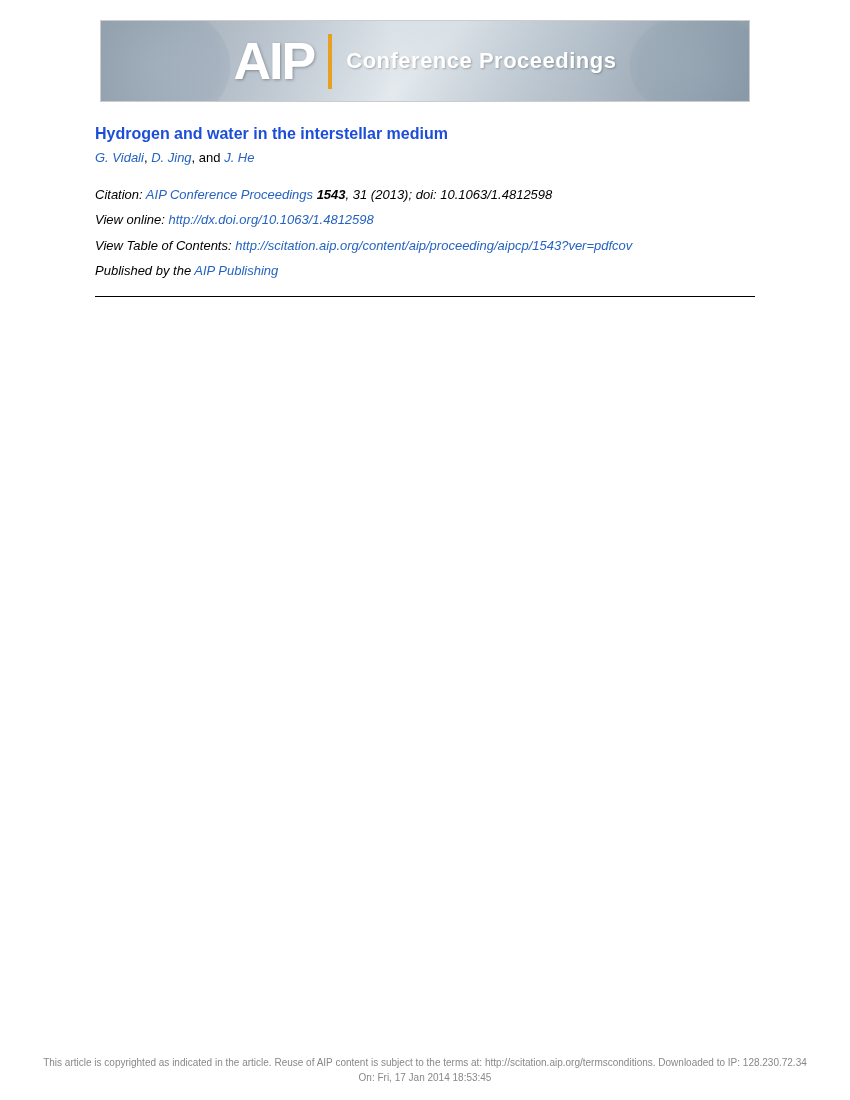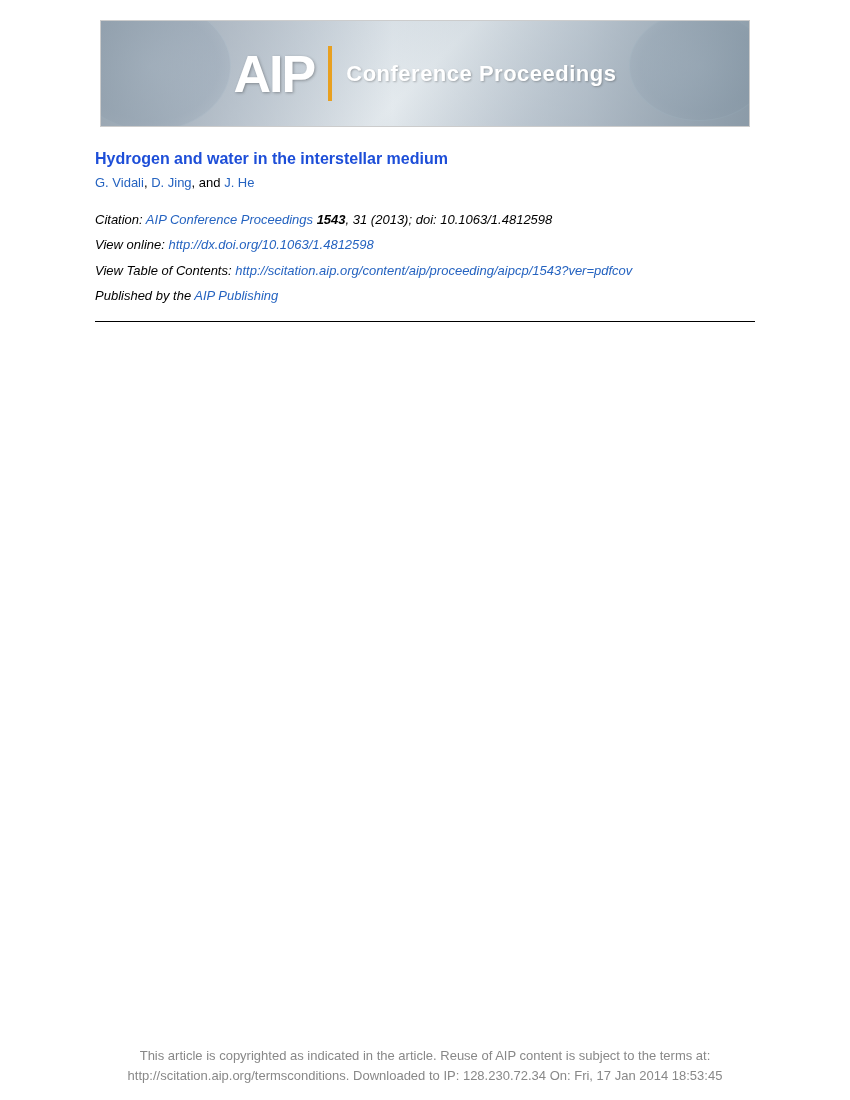--- a/index.html
+++ b/index.html
@@ -19,21 +19,21 @@
       min-height: 1100px;
       background: #fff;
       display: flex;
       flex-direction: column;
       padding: 0;
     }
 
     
     .header-banner {
       width: 650px;
-      height: 107px;
+      height: 82px;
       margin: 20px auto 0 auto;
       display: block;
       position: relative;
       overflow: hidden;
       border: 1px solid #ccc;
     }
 
     .banner-bg {
       position: absolute;
       top: 0; left: 0; right: 0; bottom: 0;
@@ -125,20 +125,21 @@
     }
 
     .article-authors {
       font-size: 13px;
       margin-bottom: 18px;
     }
 
     .author-link {
       color: #2563c0;
       text-decoration: none;
+      font-style: italic;
     }
 
     .citation-block {
       font-size: 13px;
       line-height: 1.8;
       color: #000;
     }
 
     .citation-line {
       margin-bottom: 2px;
@@ -156,21 +157,21 @@
       margin-top: 14px;
       margin-bottom: 0;
     }
 
     
     .footer {
       position: absolute;
       bottom: 15px;
       left: 0; right: 0;
       text-align: center;
-      font-size: 13px;
+      font-size: 10px;
       color: #888;
       padding: 0 40px;
       line-height: 1.5;
     }
   </style>
 </head>
 <body>
 
 <div class="page-wrapper">
 

